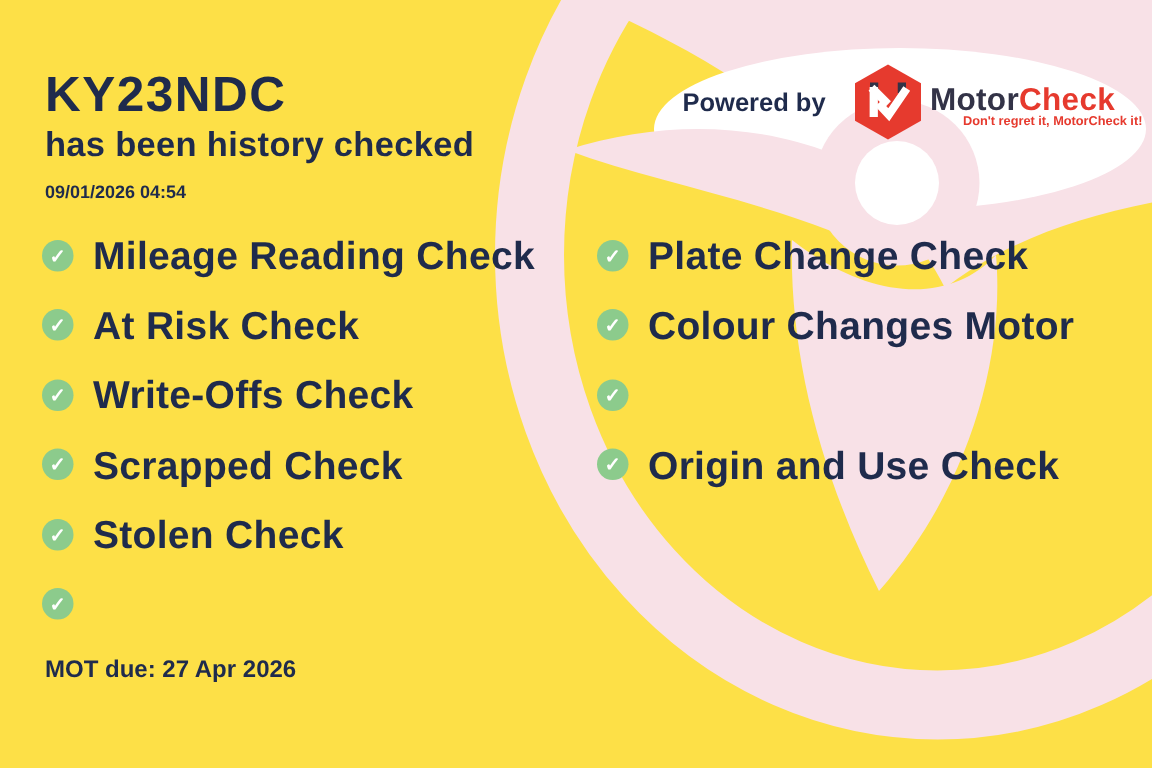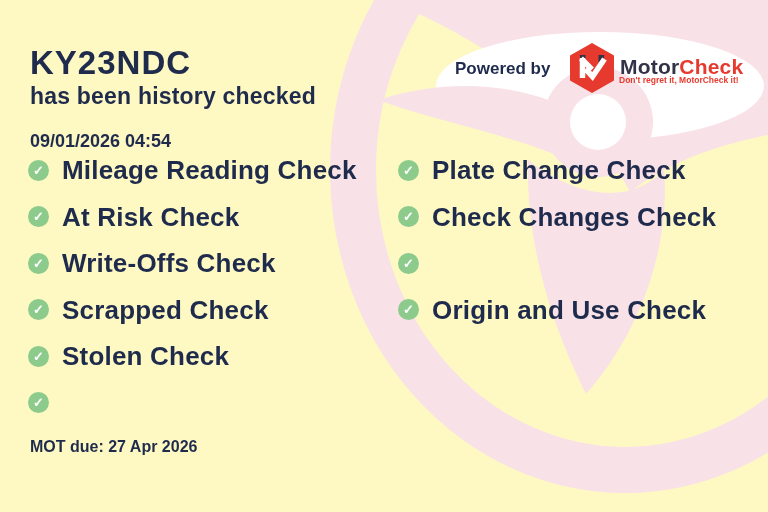--- a/index.html
+++ b/index.html
@@ -3,21 +3,21 @@
 <meta charset="utf-8">
 <style>
   * { margin: 0; padding: 0; box-sizing: border-box; }
   html, body { background: #ffffff; }
   body { font-family: "Liberation Sans", sans-serif; }
 
   .card {
     position: relative;
     width: 768px;
     height: 512px;
-    background: #fef9c3;
+    background: #fde047;
     overflow: hidden;
     text-decoration: underline;
   }
 
   
   .watermark {
     position: absolute;
     inset: 0;
     z-index: 0;
     pointer-events: none;
@@ -30,43 +30,43 @@
     position: absolute; left: 30px; top: 46px;
     font-size: 33px; font-weight: 700; letter-spacing: 1px;
     color: #1f2b4c; line-height: 1;
   }
   .subtitle {
     position: absolute; left: 30px; top: 85px;
     font-size: 23px; font-weight: 700; letter-spacing: 0.2px;
     color: #1f2b4c; line-height: 1;
   }
   .timestamp {
-    position: absolute; left: 30px; top: 132px;
-    font-size: 18px; font-weight: 700;
+    position: absolute; left: 30px; top: 122px;
+    font-size: 12px; font-weight: 700;
     color: #1f2b4c; line-height: 1;
   }
 
   
   .powered-by {
     position: absolute; left: 455px; top: 60px;
     font-size: 17px; font-weight: 600; color: #1f2b4c; line-height: 1;
   }
   .logo-hex {
     position: absolute; left: 569px; top: 42px;
     width: 46px; height: 52px;
   }
   .logo-wordmark {
     position: absolute; left: 620px; top: 56px;
     font-size: 21px; font-weight: 800; letter-spacing: 0.2px; line-height: 1;
     white-space: nowrap;
   }
   .logo-motor { color: #333347; margin-top: 38px; }
   .logo-check { color: #e63a2e; }
   .logo-tagline {
-    position: absolute; left: 597px; top: 76px;
+    position: absolute; left: 620px; top: 76px;
     font-size: 8.5px; font-weight: 700; color: #e63a2e; line-height: 1;
     white-space: nowrap;
     padding-left: 22px;
   }
 
   
   .check-col {
     position: absolute; top: 156px;
     display: flex; flex-direction: column; row-gap: 18.5px;
   }
@@ -167,21 +167,21 @@
       </div>
     </div>
 
     <div class="check-col col-right">
       <div class="check-item">
         <span class="check-icon">✓</span>
         <span class="check-label">Plate Change Check</span>
       </div>
       <div class="check-item">
         <span class="check-icon">✓</span>
-        <span class="check-label">Check Changes Check</span>
+        <span class="check-label">Colour Changes Motor</span>
       </div>
       <div class="check-item">
         <span class="check-icon">✓</span>
       </div>
       <div class="check-item">
         <span class="check-icon">✓</span>
         <span class="check-label">Origin and Use Check</span>
       </div>
     </div>
 

